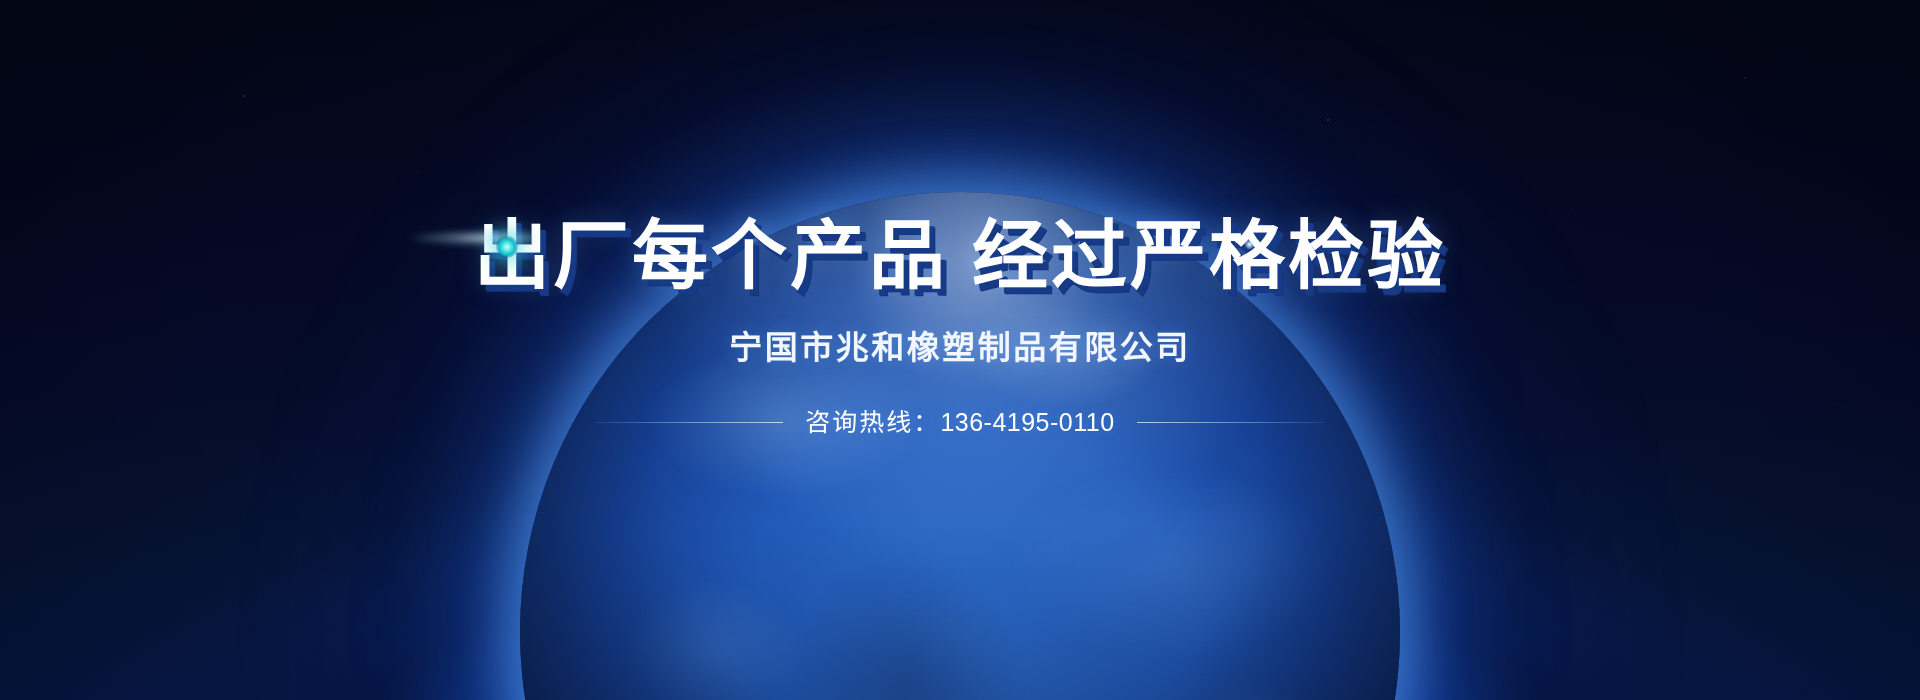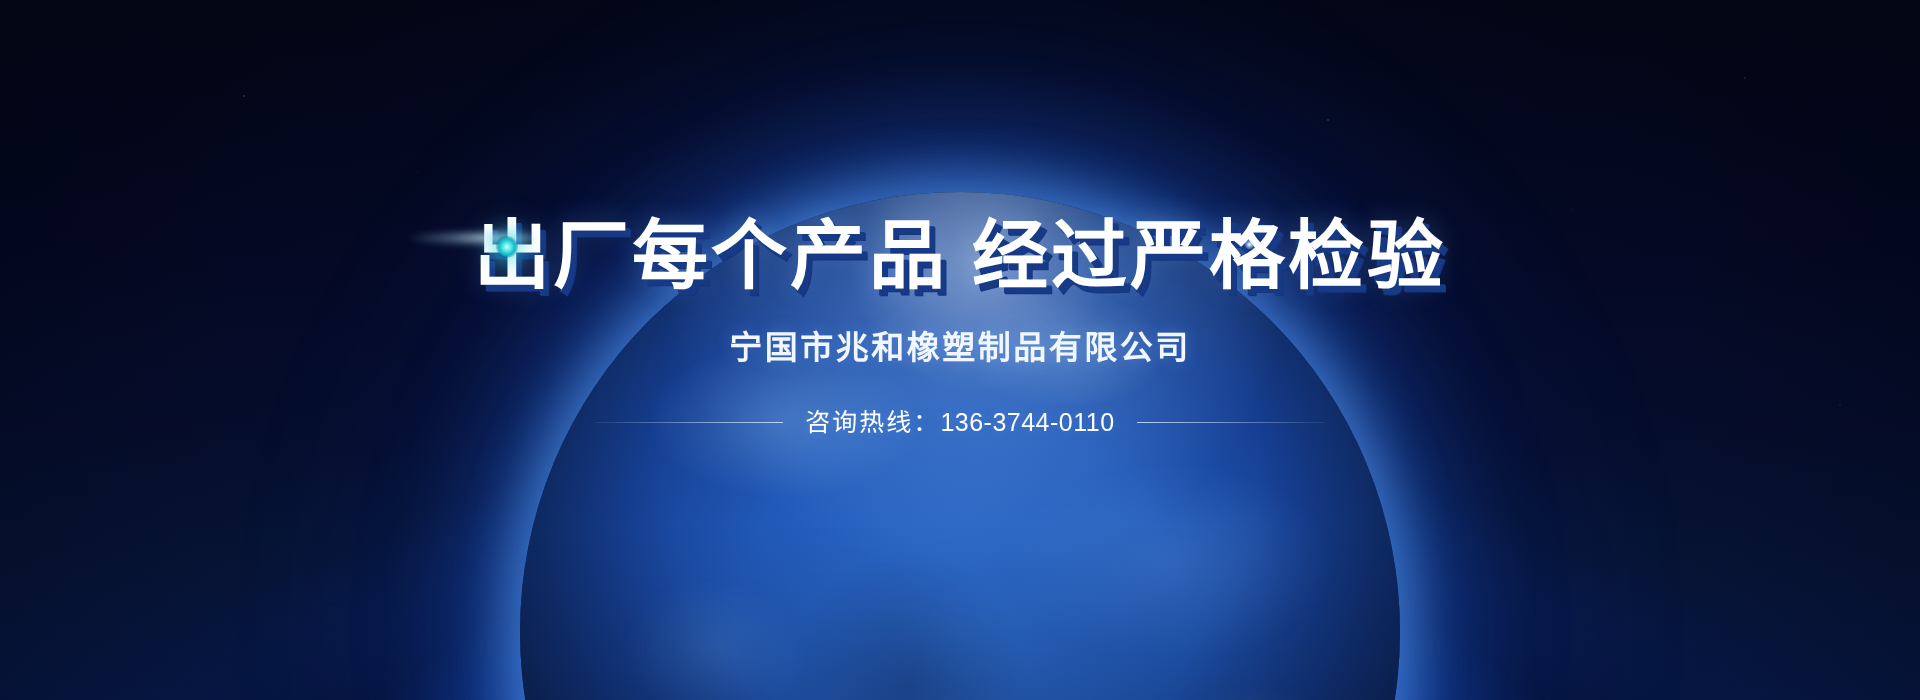--- a/index.html
+++ b/index.html
@@ -264,19 +264,19 @@
   <div class="content">
 
     <h1 class="headline">出厂每个产品  经过严格检验</h1>
 
     <p class="subtitle">宁国市兆和橡塑制品有限公司</p>
 
     <div class="hotline">
       <span class="rule left"></span>
       <span class="hotline-text">
         <span class="hotline-label">咨询热线：</span>
-        <span class="hotline-number">136-3744-0110</span>
+        <span class="hotline-number">136-4195-0110</span>
       </span>
       <span class="rule right"></span>
     </div>
 
   </div>
 </div>
 
 </body></html>

